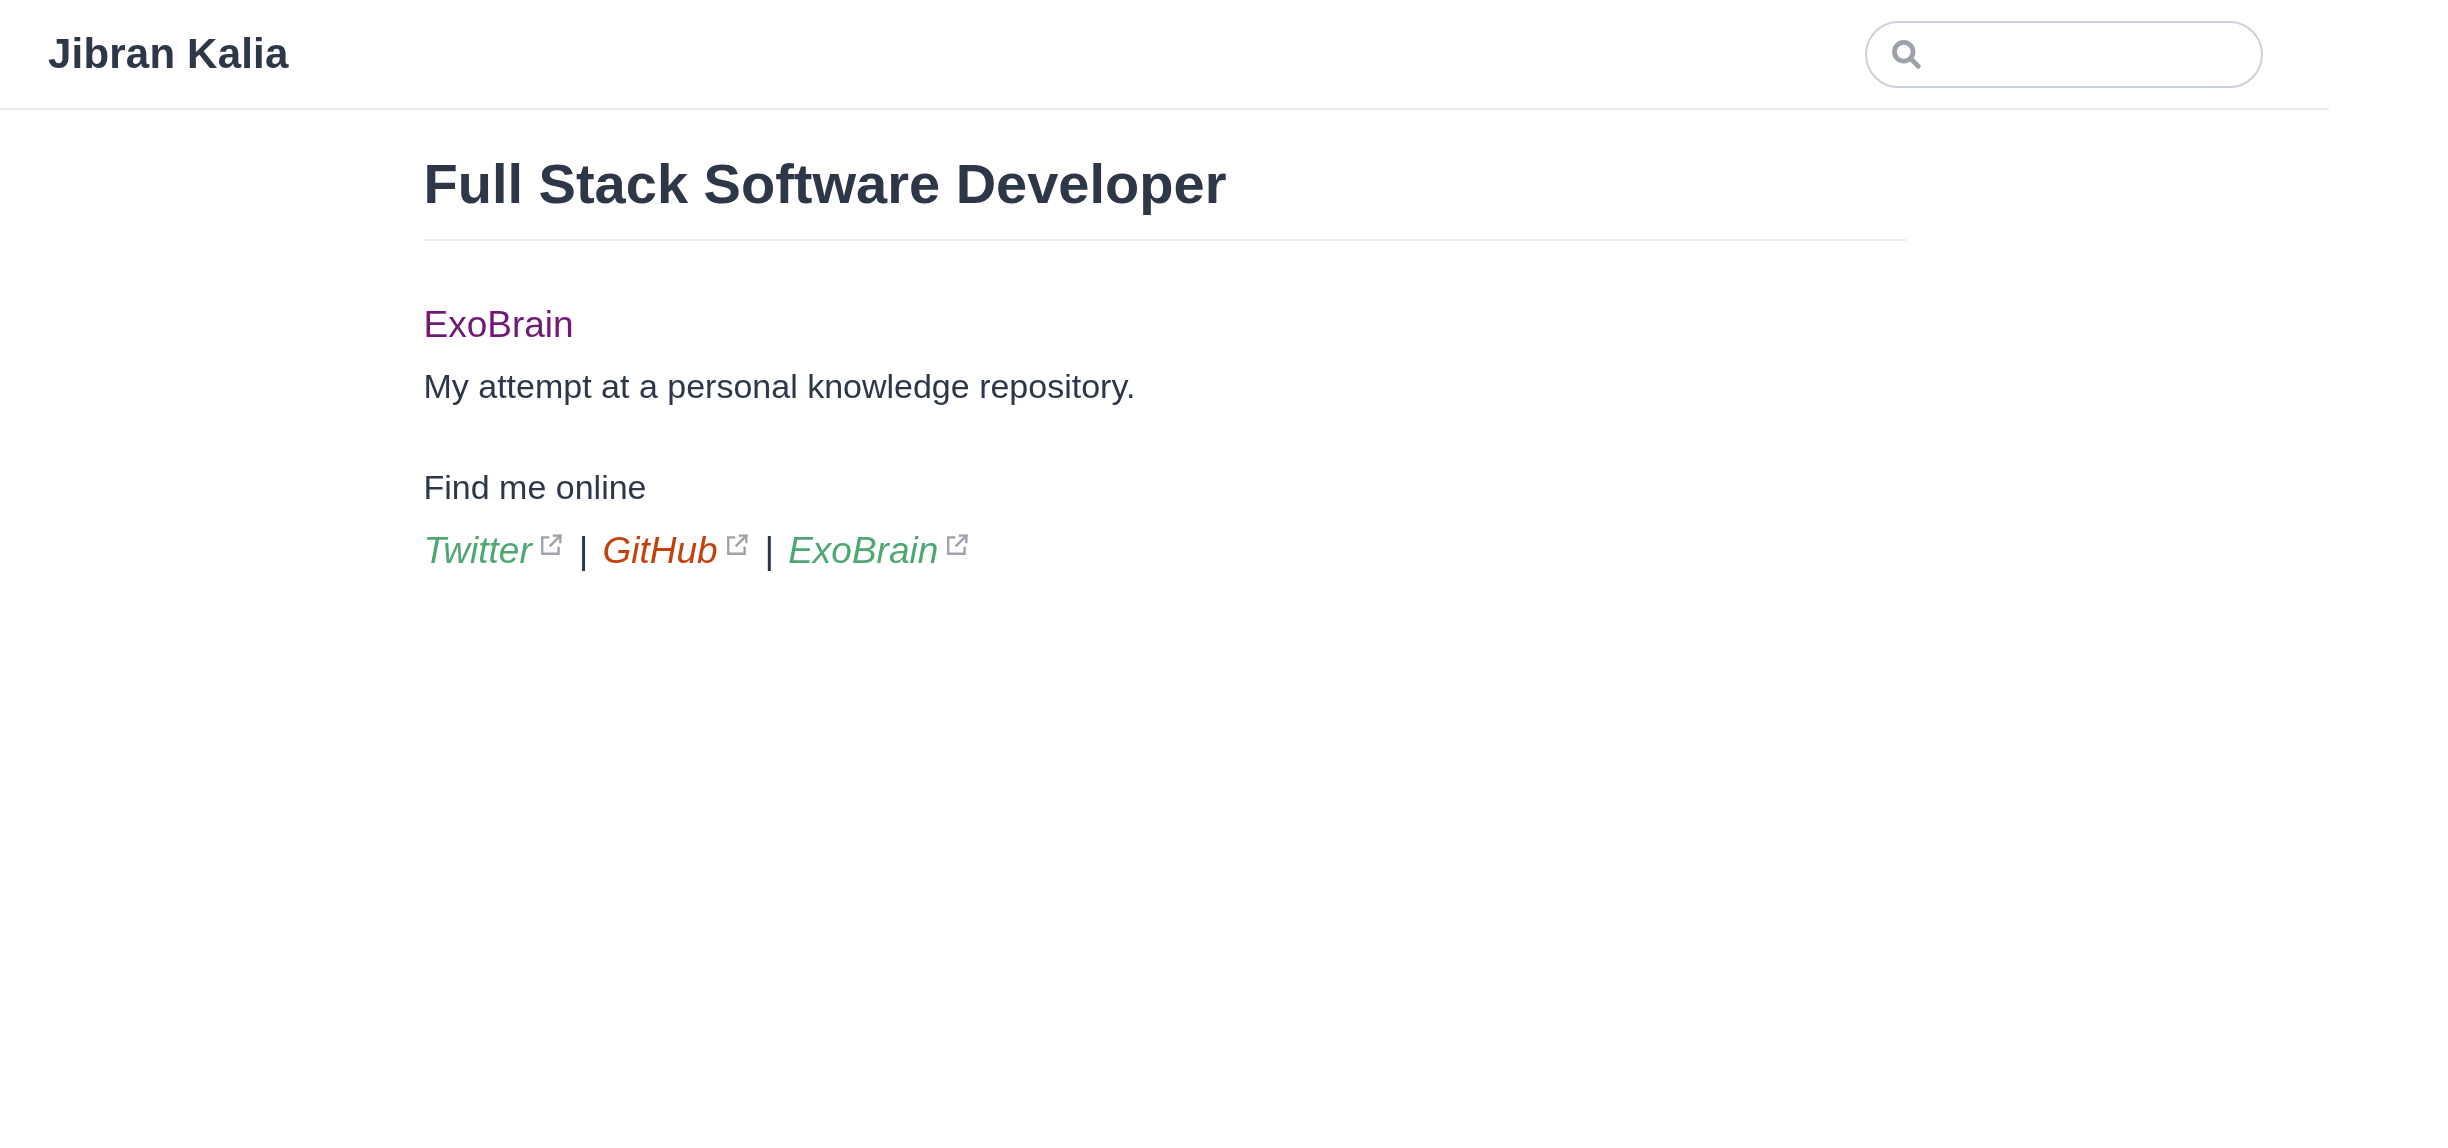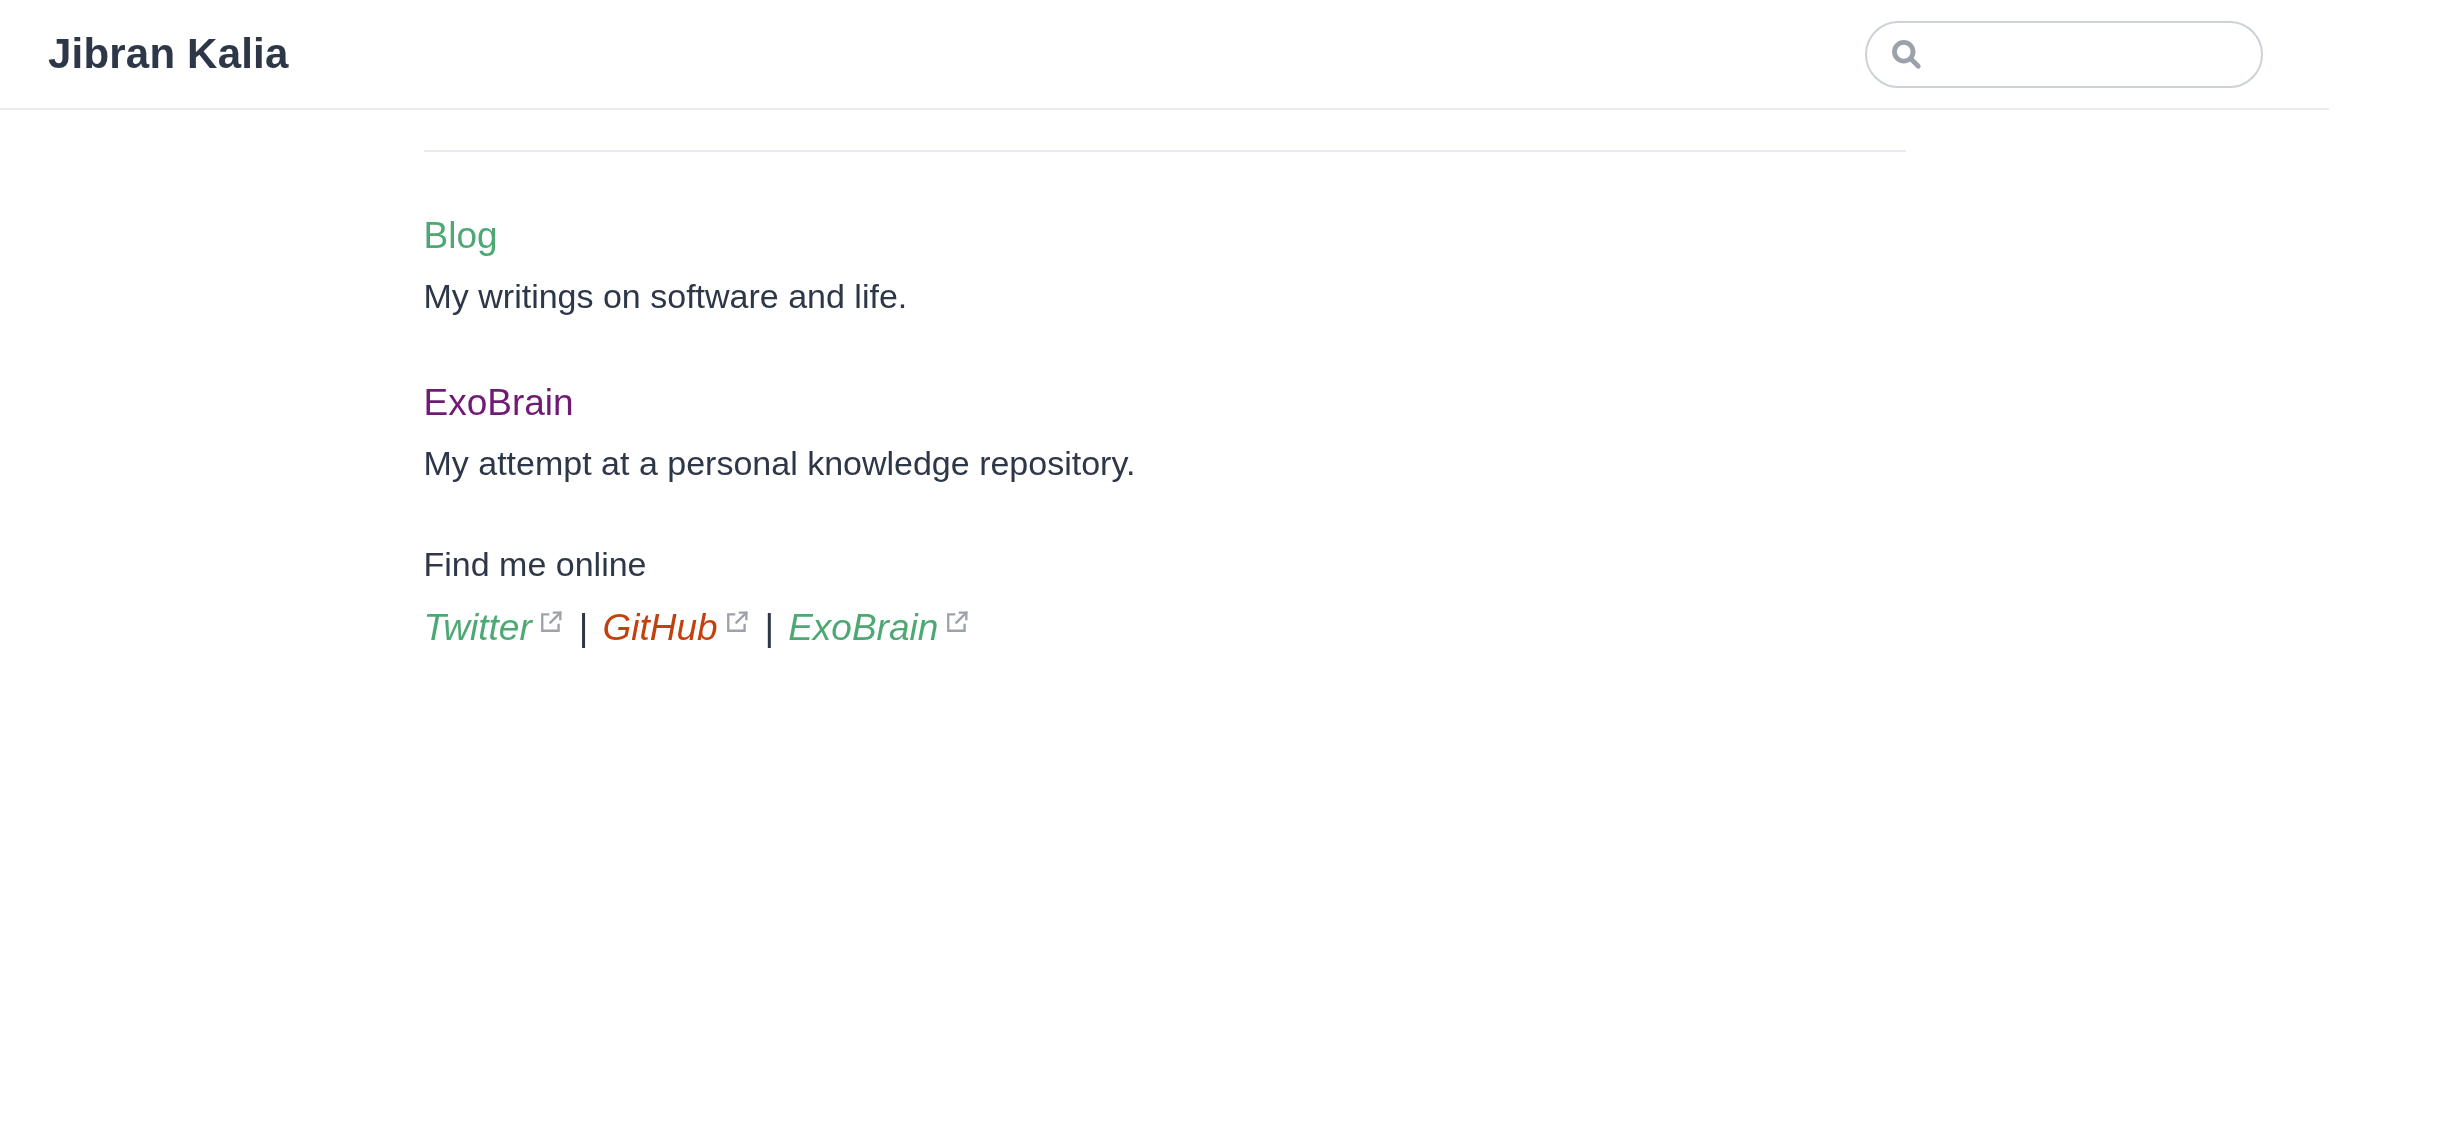--- a/index.html
+++ b/index.html
@@ -129,26 +129,23 @@
       <svg width="36" height="36" viewBox="0 0 24 24" fill="none" stroke="#9da2aa" stroke-width="3.2" stroke-linecap="round">
         <circle cx="10.5" cy="10.5" r="6.2"></circle>
         <line x1="15.2" y1="15.2" x2="20.2" y2="20.2"></line>
       </svg>
       <input class="search-input" type="text" placeholder="" style="">
     </div>
   </header>
 
   <main class="content">
 
+    <h1 class="page-heading">Full Stack Software Developer</h1>
     <hr class="heading-rule">
 
-    <div>
-      <a href="#" class="section-link" style="color:#4ea873">Blog</a>
-      <p class="section-desc">My writings on software and life.</p>
-    </div>
 
     <div>
       <a href="#" class="section-link" style="color:#701a75">ExoBrain</a>
       <p class="section-desc">My attempt at a personal knowledge repository.</p>
     </div>
 
     <h3 class="find-me-heading">Find me online</h3>
 
     <div class="social-row">
 

